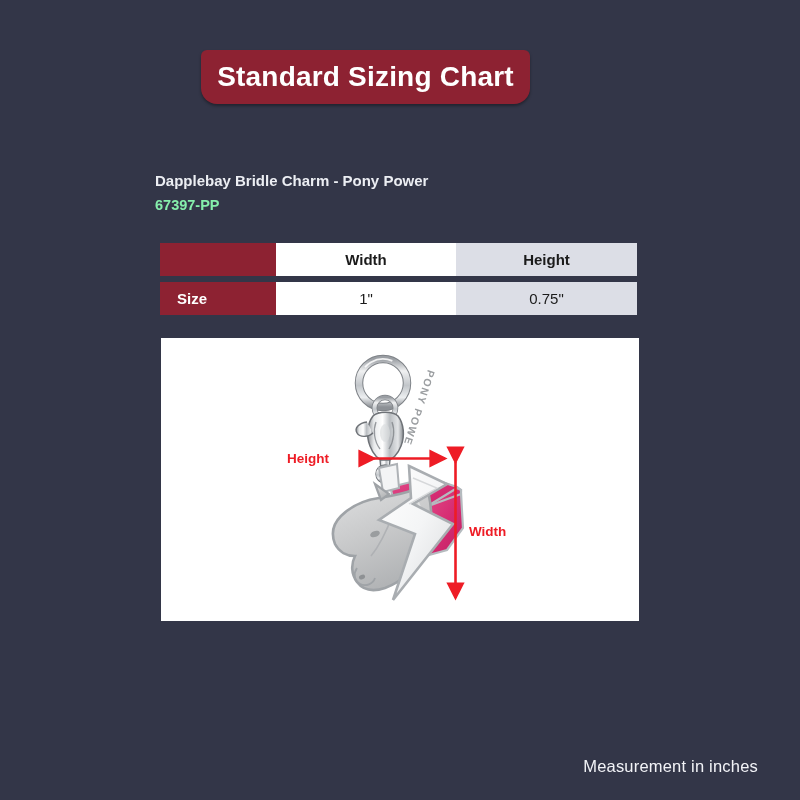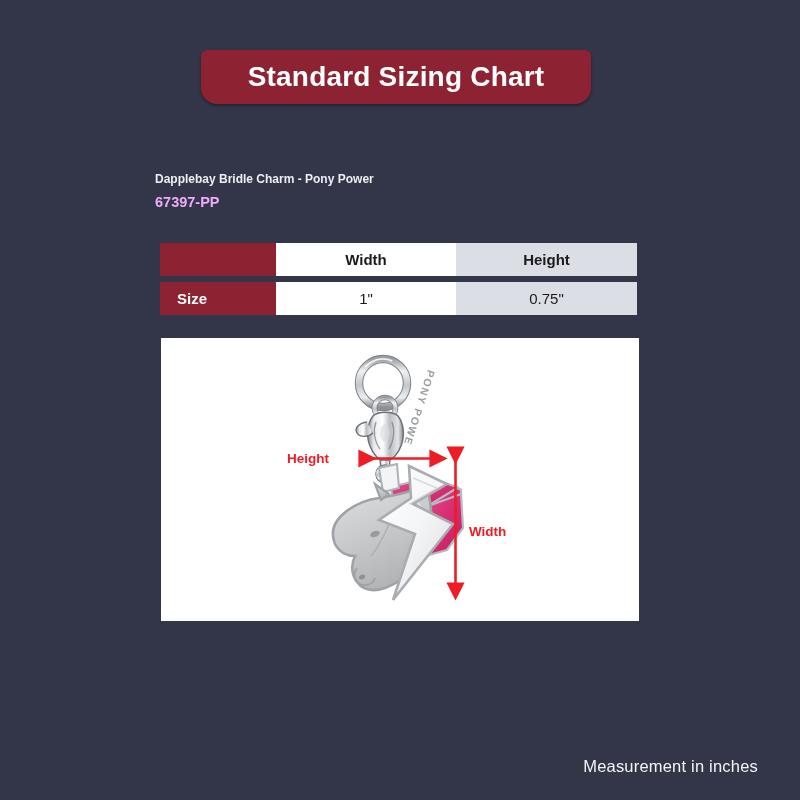--- a/index.html
+++ b/index.html
@@ -13,21 +13,21 @@
     font-family: "Liberation Sans", sans-serif;
     overflow: hidden;
     position: relative;
   }
 
   
   #title-banner {
     position: absolute;
     left: 201px;
     top: 50px;
-    width: 390px;
+    width: 329px;
     height: 54px;
     background: #8d2232;
     border-radius: 6px 6px 16px 16px;
     box-shadow: 0 2px 3px rgba(0,0,0,0.35);
     display: flex;
     align-items: center;
     justify-content: center;
   }
   #title-banner .title-text {
     color: #ffffff;
@@ -39,27 +39,27 @@
 
   
   #product-info {
     position: absolute;
     left: 155px;
     top: 173px;
     width: 500px;
   }
   #product-info .product-name {
     color: #eceef3;
-    font-size: 12px;
+    font-size: 15px;
     font-weight: bold;
     line-height: 1.0;
     margin-bottom: 10px;
   }
   #product-info .product-sku {
-    color: #f0abfc;
+    color: #86efac;
     font-size: 14.5px;
     font-weight: bold;
     line-height: 1.0;
   }
 
   
   #sizing-table {
     position: absolute;
     left: 160px;
     top: 243px;

